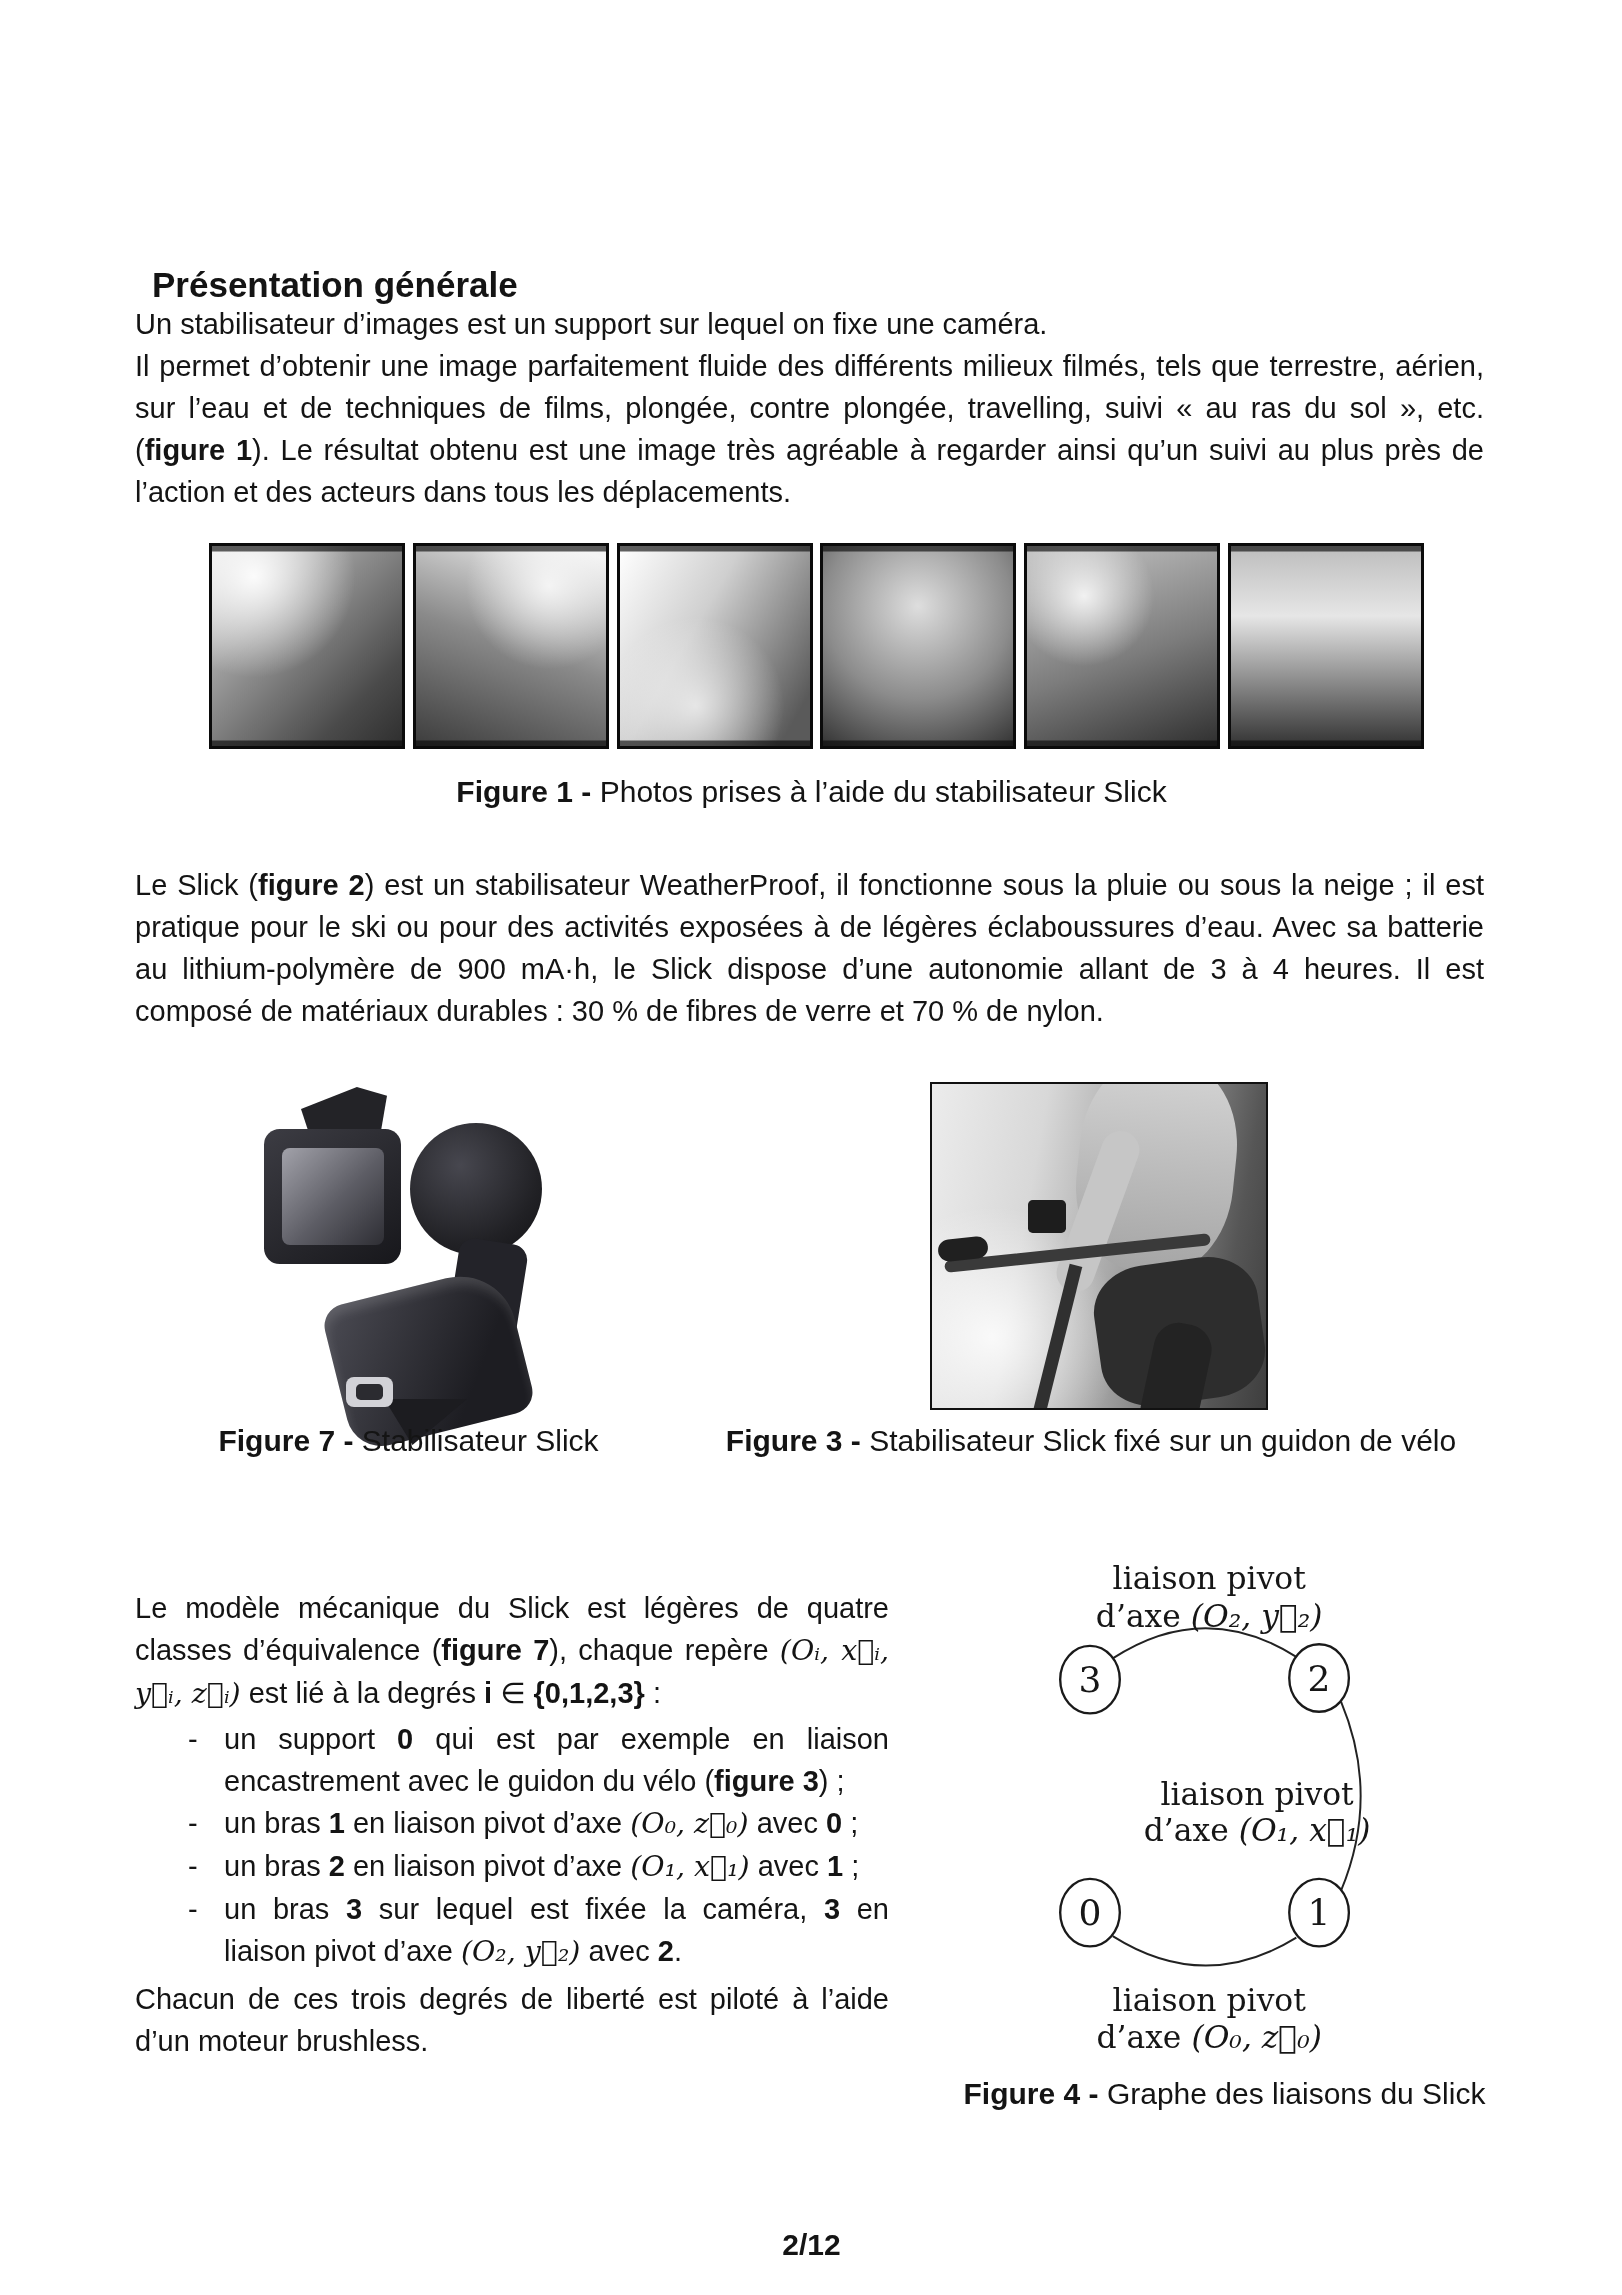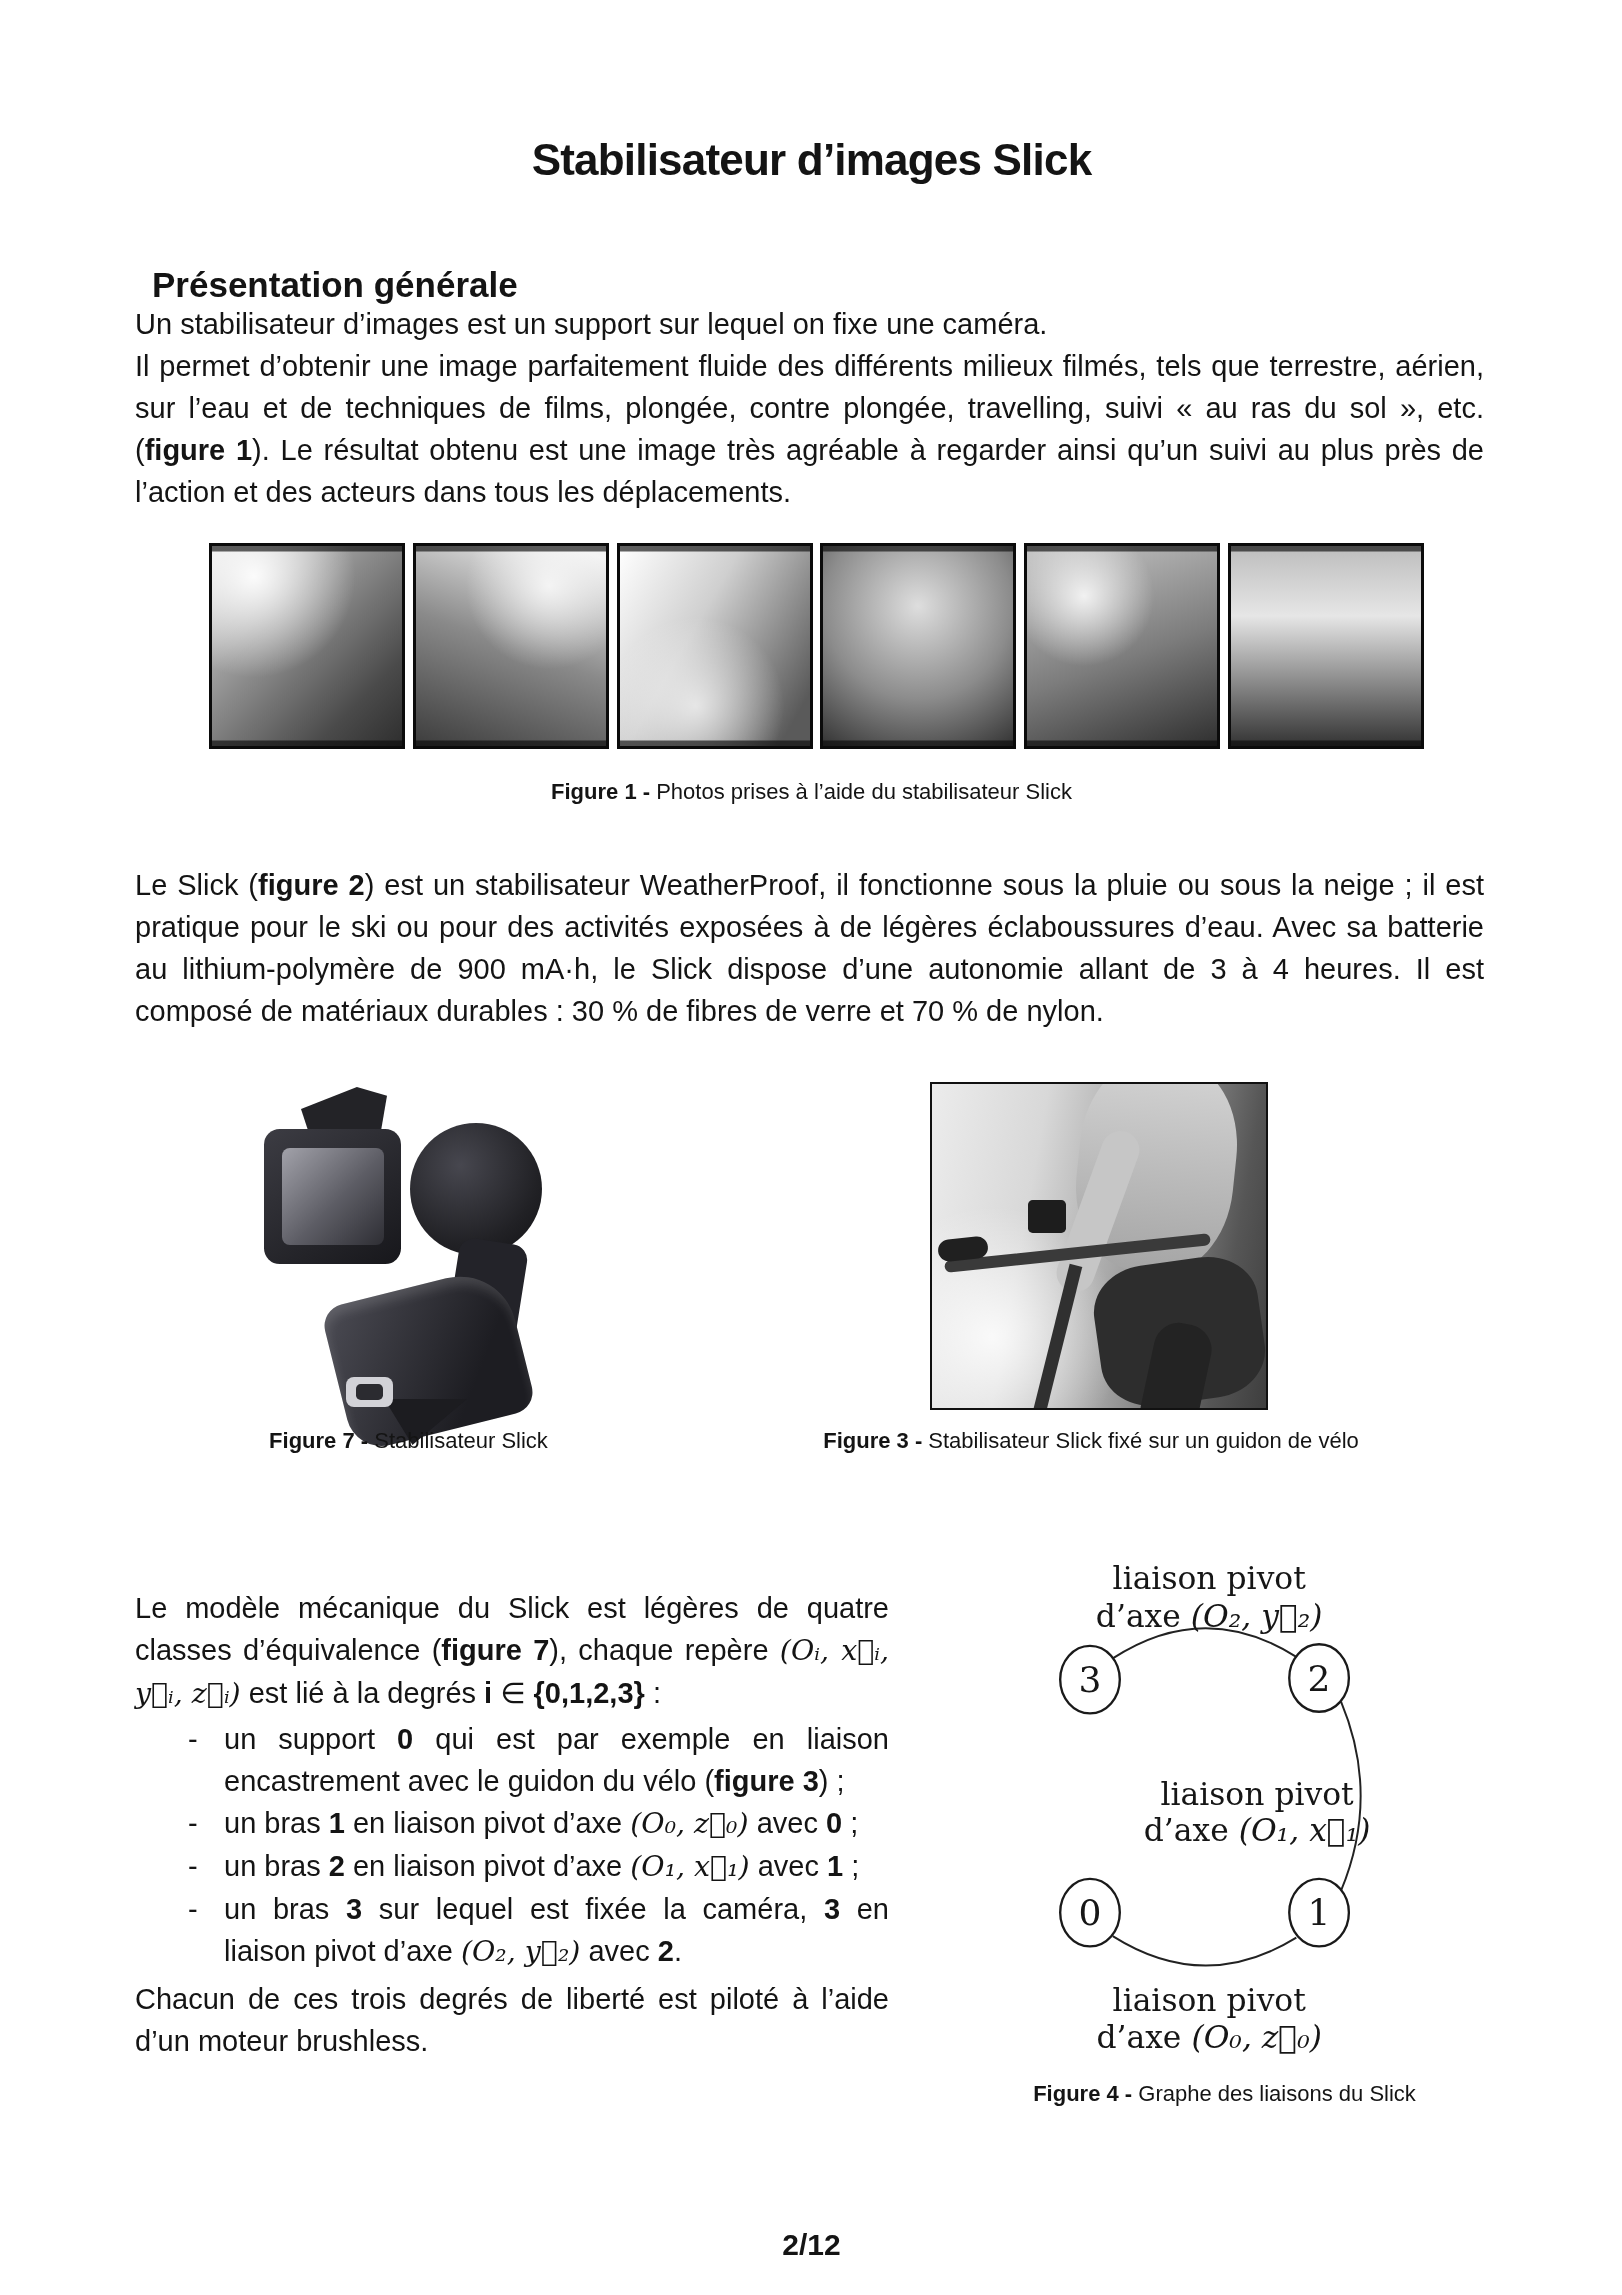--- a/index.html
+++ b/index.html
@@ -28,21 +28,21 @@
   .photo{
     flex:1 1 0;border:3.1px solid #0b0b0b;
     box-shadow:inset 0 5.5px 0 rgba(10,10,10,.65), inset 0 -5.5px 0 rgba(10,10,10,.65);
   }
   .ph1{background:radial-gradient(circle at 22% 15%,rgba(255,255,255,.95),rgba(255,255,255,0) 45%),linear-gradient(135deg,#e8e8e8 0%,#9a9a9a 35%,#4a4a4a 78%,#2e2e2e 100%);}
   .ph2{background:radial-gradient(circle at 70% 20%,rgba(255,255,255,.8),rgba(255,255,255,0) 40%),linear-gradient(200deg,#f0f0f0 5%,#8a8a8a 50%,#3c3c3c 100%);}
   .ph3{background:radial-gradient(circle at 40% 80%,rgba(255,255,255,.7),rgba(255,255,255,0) 45%),linear-gradient(120deg,#ffffff 0%,#cfcfcf 40%,#5a5a5a 90%);}
   .ph4{background:radial-gradient(circle at 50% 30%,#dedede 0%,#8c8c8c 55%,#333333 100%);}
   .ph5{background:radial-gradient(circle at 30% 25%,rgba(255,255,255,.85),rgba(255,255,255,0) 35%),linear-gradient(160deg,#c8c8c8 0%,#7c7c7c 55%,#2f2f2f 100%);}
   .ph6{background:linear-gradient(180deg,#bdbdbd 0%,#e6e6e6 35%,#6f6f6f 78%,#333333 100%);}
-  .caption{font-size:22px;line-height:36px;text-align:center;}
+  .caption{font-size:30px;line-height:36px;text-align:center;}
   #cap1{top:774px;left:0;right:0;}
   #cap2{top:1423px;left:181px;width:455px;}
   #cap3{top:1423px;left:675px;width:832px;}
   #cap4{top:2076px;left:926px;width:597px;}
   
   #fig2{top:1087px;left:255px;width:298px;height:334px;}
   #fig2 .part{position:absolute;}
   .f2-mount{left:46px;top:0;width:86px;height:49px;background:#232327;clip-path:polygon(0 45%,65% 0,100% 18%,92% 100%,8% 88%);}
   .f2-camera{left:9.4px;top:42px;width:137px;height:135px;border-radius:15.7px;background:linear-gradient(145deg,#3c3c43,#17171b);}
   .f2-screen{left:27px;top:61px;width:102px;height:97px;border-radius:7.9px;background:linear-gradient(135deg,#a2a2aa 0%,#5c5c64 55%,#2e2e34 100%);}
@@ -79,21 +79,20 @@
   .gedge{fill:none;stroke:#222;stroke-width:2.5;}
   .gcircle{fill:#ffffff;stroke:#1a1a1a;stroke-width:3;}
   
   #footer{top:2192px;left:0;right:0;text-align:center;font-size:30px;font-weight:bold;margin-top:36px;}
 </style>
 </head>
 <body>
 
 <div class="page">
 
-  <h1 class="abs title">Stabilisateur d’images Slick</h1>
 
   <h2 class="abs heading">Présentation générale</h2>
 
   <p class="abs para" id="para1"><span>Un stabilisateur d’images est un support sur lequel on fixe une caméra.</span><br><span>Il permet d’obtenir une image parfaitement fluide des différents milieux filmés, tels que terrestre, aérien, sur l’eau et de techniques de films, plongée, contre plongée, travelling, suivi «&nbsp;au ras du sol&nbsp;», etc. (</span><b class="bf">figure 1</b><span>). Le résultat obtenu est une image très agréable à regarder ainsi qu’un suivi au plus près de l’action et des acteurs dans tous les déplacements.</span></p>
 
   <div class="abs fig1-row">
     <div class="photo ph1"></div>
     <div class="photo ph2"></div>
     <div class="photo ph3"></div>
     <div class="photo ph4"></div>

